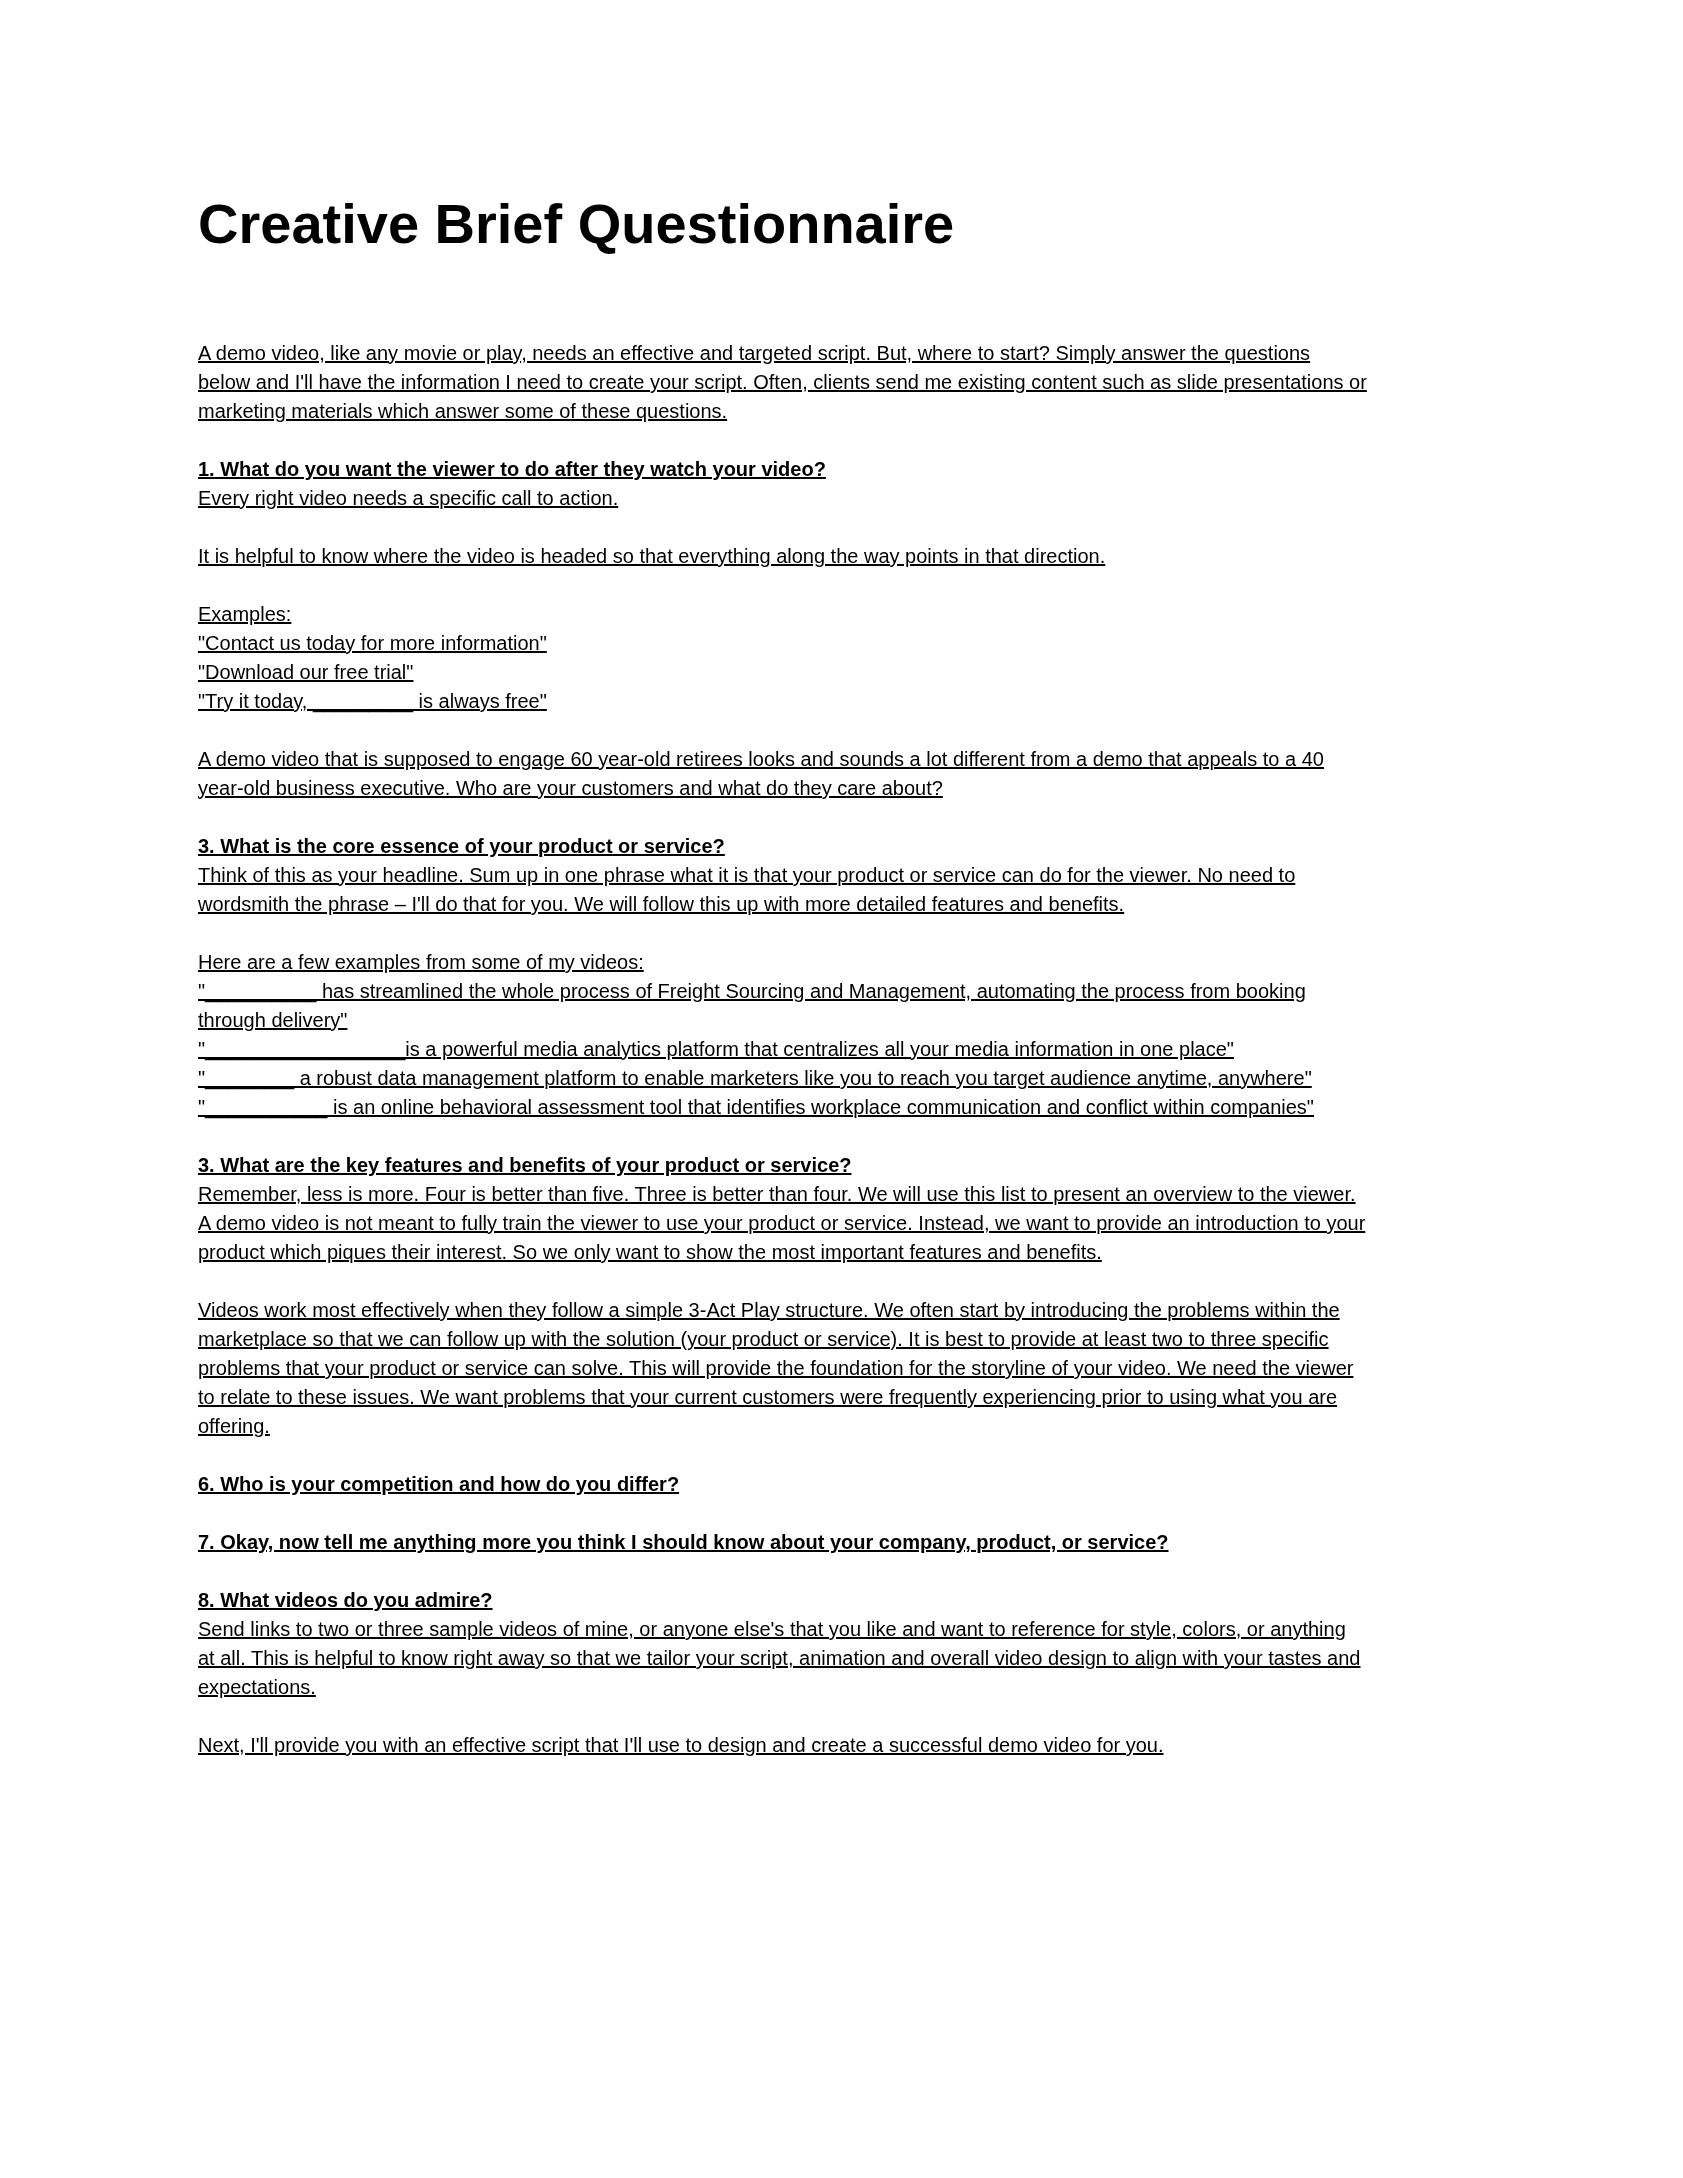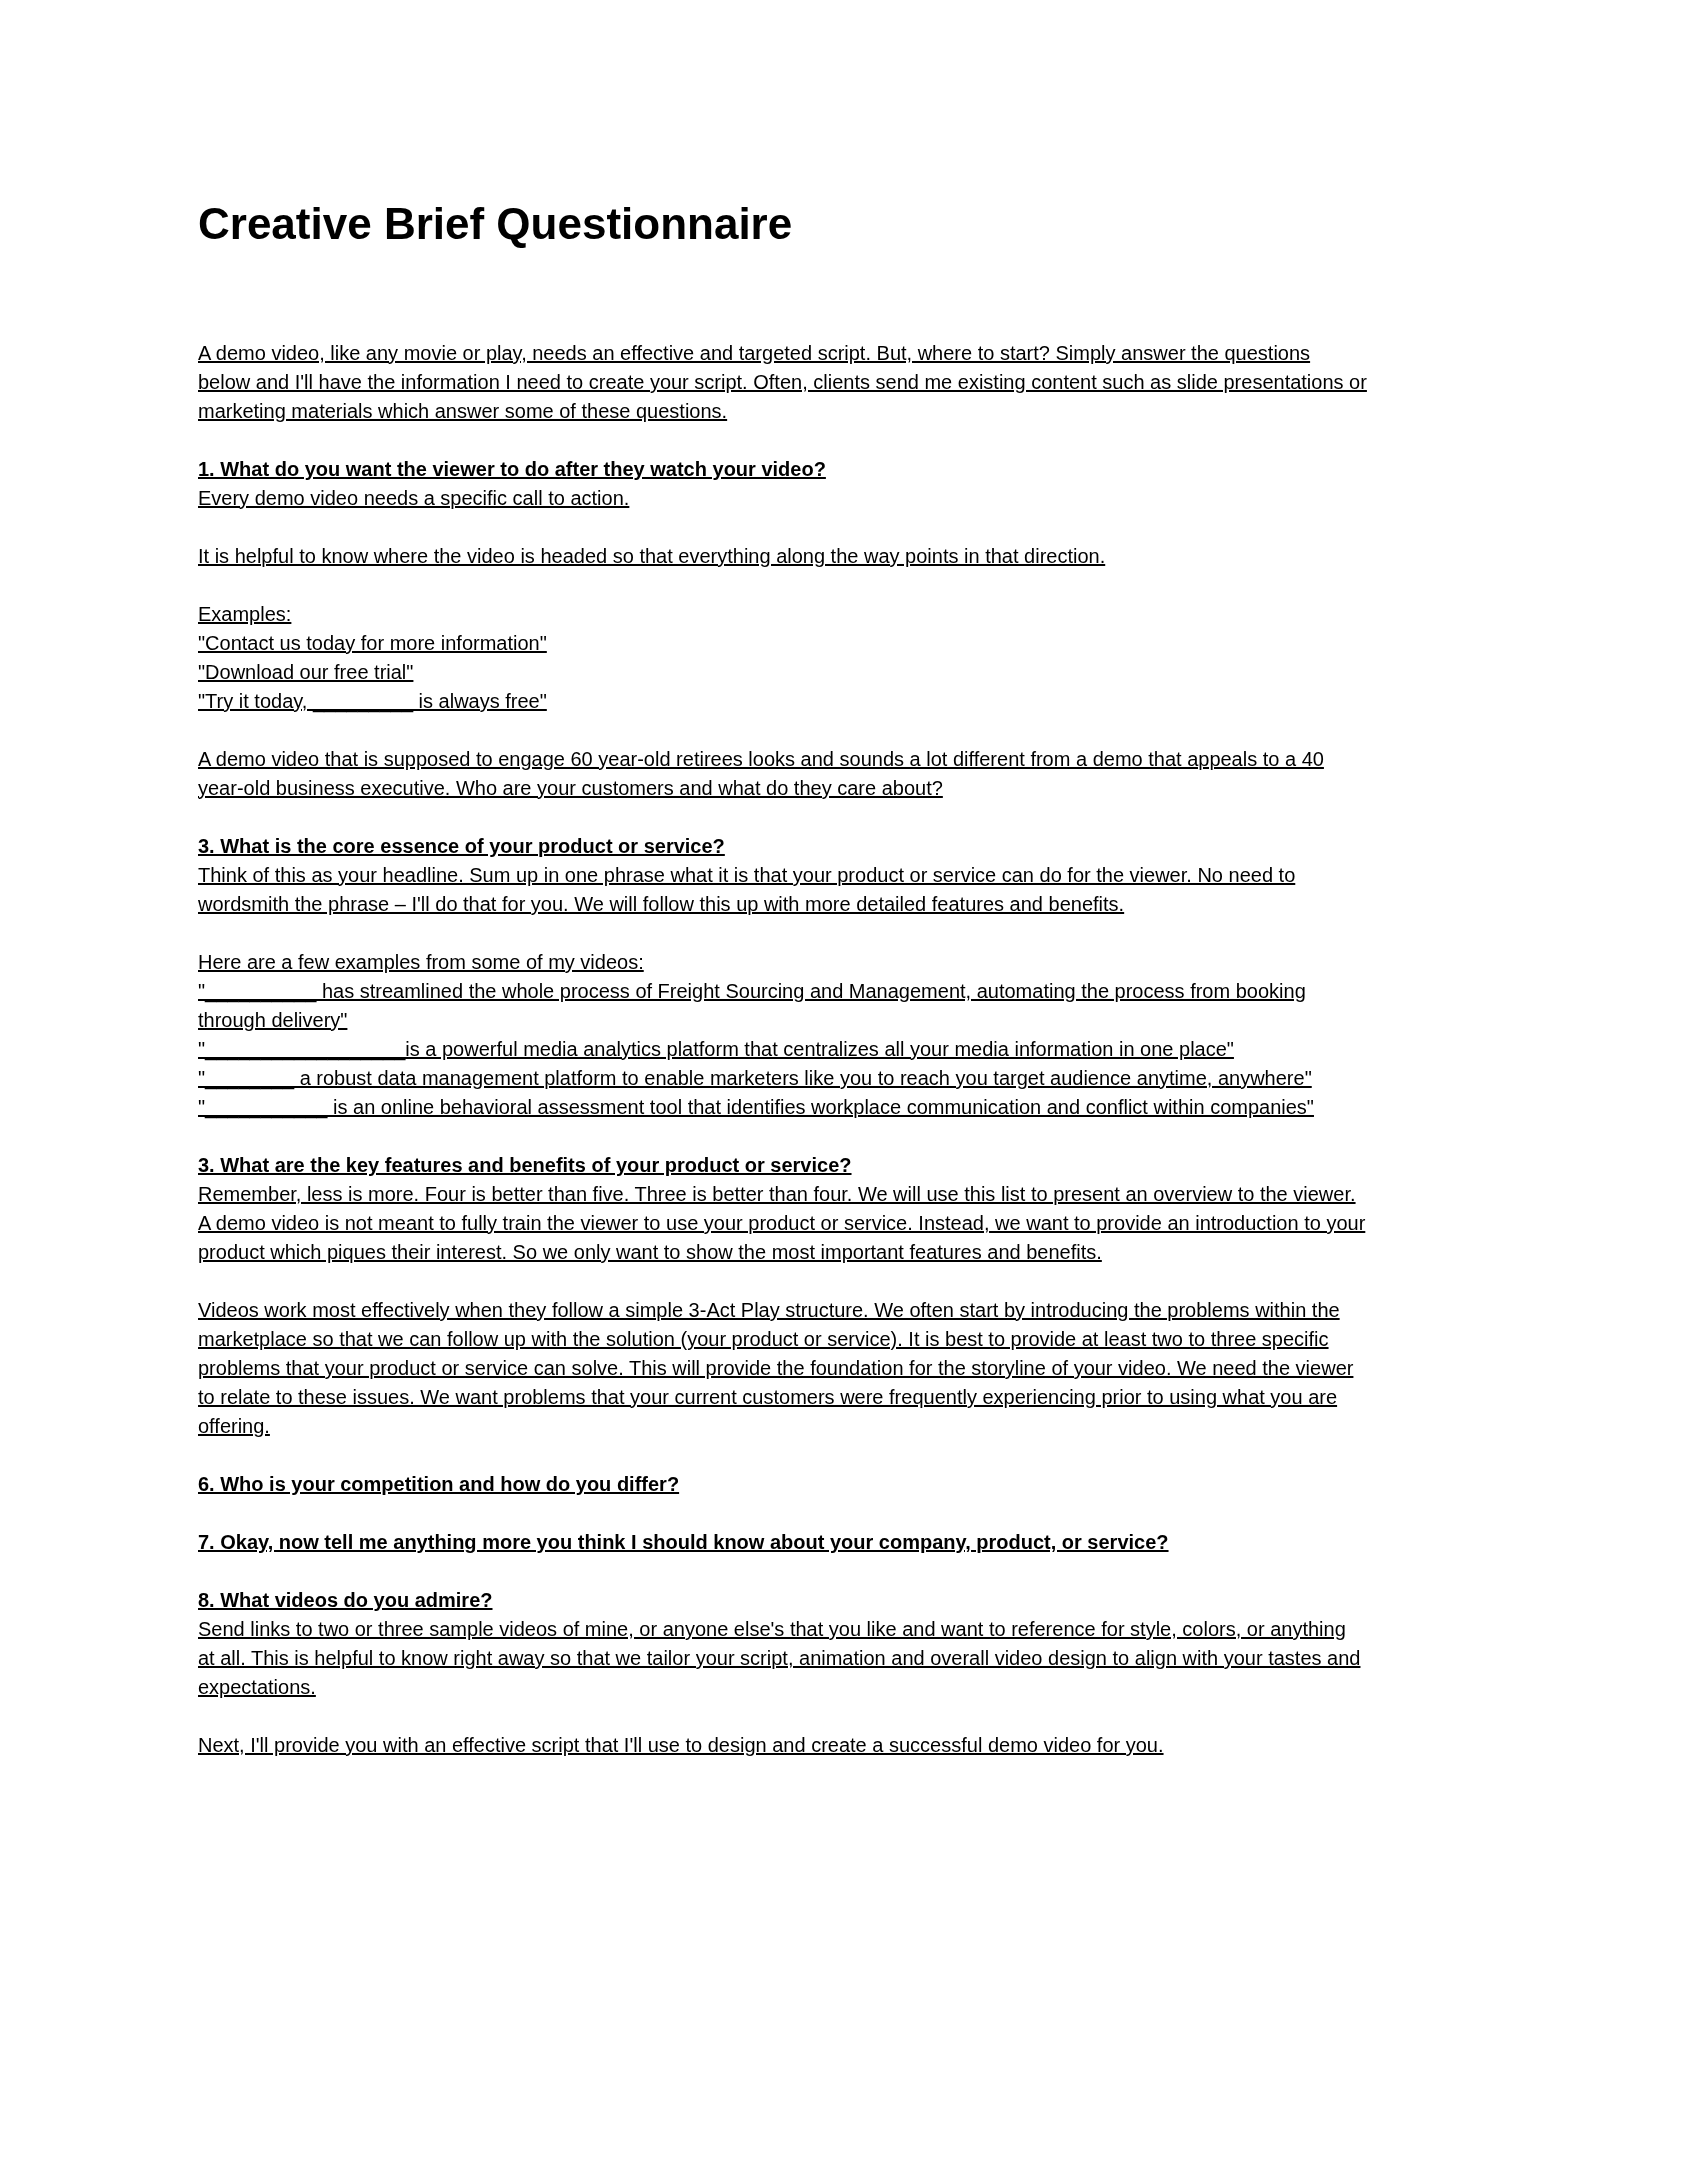--- a/index.html
+++ b/index.html
@@ -9,21 +9,21 @@
     width: 1683px;
     height: 2178px;
     padding: 200px 139px 0 198px;
     background: #ffffff;
     color: #000000;
     font-family: "Liberation Sans", "DejaVu Sans", sans-serif;
     font-size: 20px;
     line-height: 29px;
   }
   .doc-title {
-    font-size: 44px;
+    font-size: 56px;
     line-height: 48px;
     font-weight: bold;
     margin: 0 0 91px 0;
   }
   .para { margin: 0 0 29px 0; max-width: 1356px; }
   .para:last-child { margin-bottom: 0; }
   .para > span { display: block; white-space: pre-line; text-decoration: underline; }
   .q-heading { font-weight: bold; }
 </style>
 </head>
@@ -34,21 +34,21 @@
   <h1 class="doc-title">Creative Brief Questionnaire</h1>
 
   <div class="para">
     <span>A demo video, like any movie or play, needs an effective and targeted script. But, where to start? Simply answer the questions
 below and I'll have the information I need to create your script. Often, clients send me existing content such as slide presentations or
 marketing materials which answer some of these questions.</span>
   </div>
 
   <div class="para">
     <span class="q-heading">1. What do you want the viewer to do after they watch your video?</span>
-    <span>Every demo video needs a specific call to action.</span>
+    <span>Every right video needs a specific call to action.</span>
   </div>
 
   <div class="para">
     <span>It is helpful to know where the video is headed so that everything along the way points in that direction.</span>
   </div>
 
   <div class="para">
     <span>Examples:</span>
     <span>"Contact us today for more information"</span>
     <span>"Download our free trial"</span>

